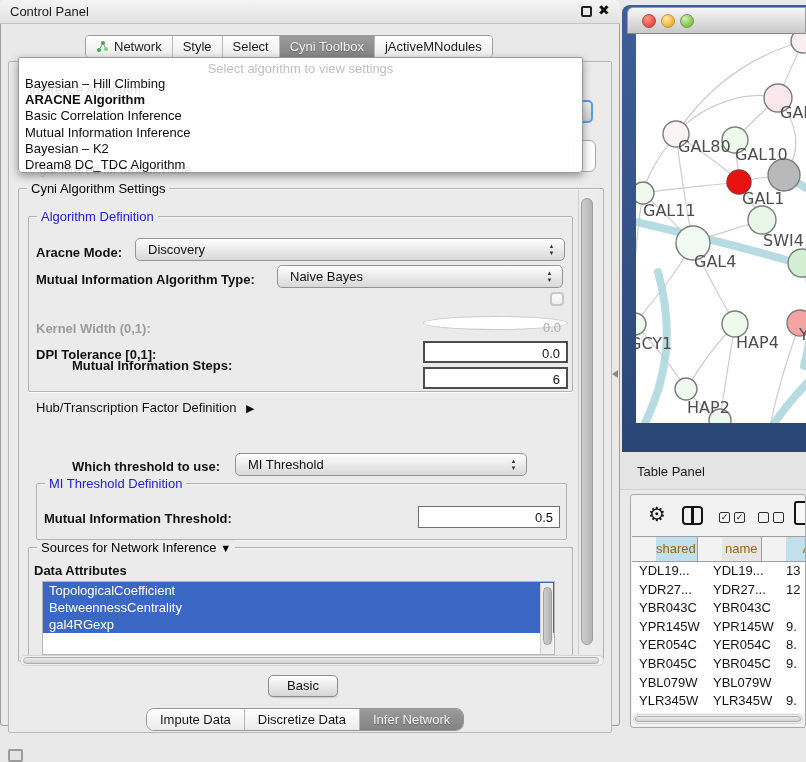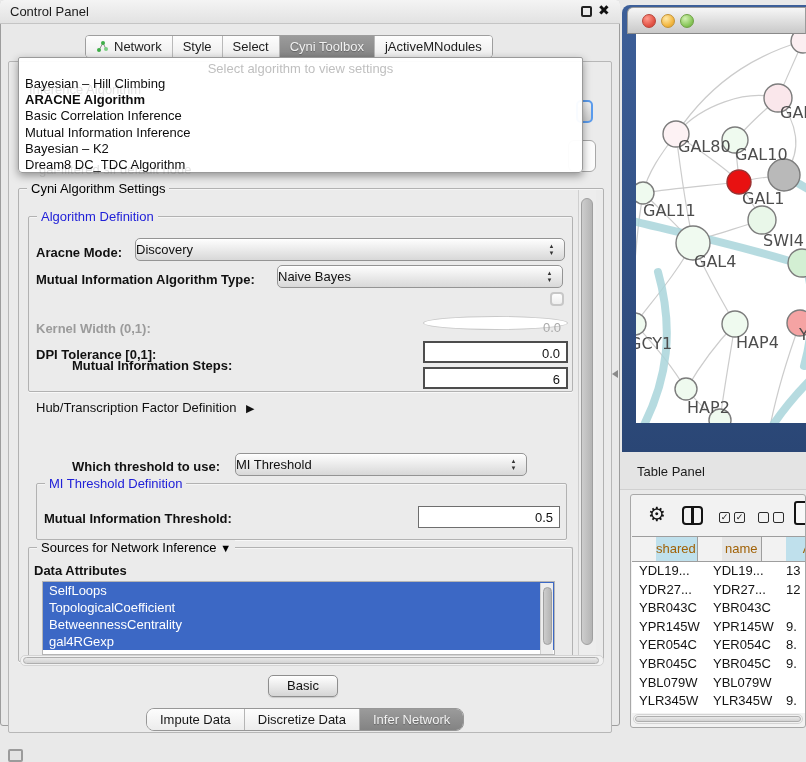--- a/index.html
+++ b/index.html
@@ -37,21 +37,21 @@
   .popup-item.bold{font-weight:bold;}
   .ghost-text{position:absolute;font-size:13px;color:rgba(70,70,70,.16);z-index:1;white-space:nowrap;}
   
   .groupbox{border:1px solid #b2b2b2;border-radius:2px;box-shadow:0 1px 0 rgba(255,255,255,.65), inset 0 1px 0 rgba(255,255,255,.5);}
   .legend{position:absolute;top:-8px;left:8px;background:#ebebeb;padding:0 4px;font-size:13px;line-height:15px;white-space:nowrap;}
   .legend.blue{color:var(--blue-title);}
   .legend.green{color:var(--green-title);}
   .lbl{font-size:13px;color:#111;position:absolute;white-space:nowrap;}
   .lbl.bold{font-weight:bold;}
   .lbl.disabled{color:#9b9b9b;font-weight:bold;}
-  .combo{position:absolute;height:23px;border:1px solid #949494;border-radius:5px;background:linear-gradient(#fefefe,#d8d8d8);box-shadow:inset 0 1px 0 #fff;font-size:13px;color:#111;line-height:21px;padding-left:0;}
+  .combo{position:absolute;height:23px;border:1px solid #949494;border-radius:5px;background:linear-gradient(#fefefe,#d8d8d8);box-shadow:inset 0 1px 0 #fff;font-size:13px;color:#111;line-height:21px;padding-left:12px;}
   .spinner{position:absolute;right:8px;top:4px;width:9px;font-size:6px;line-height:7px;color:#333;text-align:center;}
   .field{position:absolute;height:22px;background:#fff;font-size:13px;text-align:right;padding:0 6px;line-height:21px;color:#111;}
   .field.dark{border:2px solid #4d4d4d;}
   .field.light{border:1px solid #c9c9c9;color:#aaa;}
   .checkbox{position:absolute;width:14px;height:14px;border:2px solid #c7c7c7;border-radius:4px;background:linear-gradient(#fdfdfd,#eee);}
   .tri{font-size:11px;}
   
   .vtrack{background:#ededed;border-left:1px solid #cfcfcf;}
   .vthumb{position:absolute;background:linear-gradient(90deg,#cdcdcd,#b4b4b4);border:1px solid #9f9f9f;border-radius:6px;}
   .htrack{background:#f2f2f2;border:1px solid #d4d4d4;border-radius:5px;}
@@ -201,21 +201,20 @@
   <div class="field" style="left:418px;top:506px;width:142px;border:1px solid #6e6e6e;">0.5</div>
 
   <div class="abs groupbox" style="left:28px;top:547px;width:545px;height:113px;border-bottom:none;">
     <span class="legend">
       <span>Sources for Network Inference</span>
       <span class="tri">▼</span>
     </span>
   </div>
   <span class="lbl bold" style="left:34px;top:563px;">Data Attributes</span>
   <div class="abs attr-list" style="left:42px;top:581px;width:513px;height:74px;">
-    <div class="attr-item">SelfLoops</div>
     <div class="attr-item">TopologicalCoefficient</div>
     <div class="attr-item">BetweennessCentrality</div>
     <div class="attr-item">gal4RGexp</div>
     <div class="vtrack" style="position:absolute;right:1px;top:1px;width:13px;height:72px;">
       <div class="vthumb" style="left:1.5px;top:4px;width:9px;height:58px;"></div>
     </div>
   </div>
 
   <div class="abs htrack" style="left:20px;top:655px;width:584px;height:11px;">
     <div class="hthumb" style="left:2px;top:1px;width:576px;height:7px;"></div>

